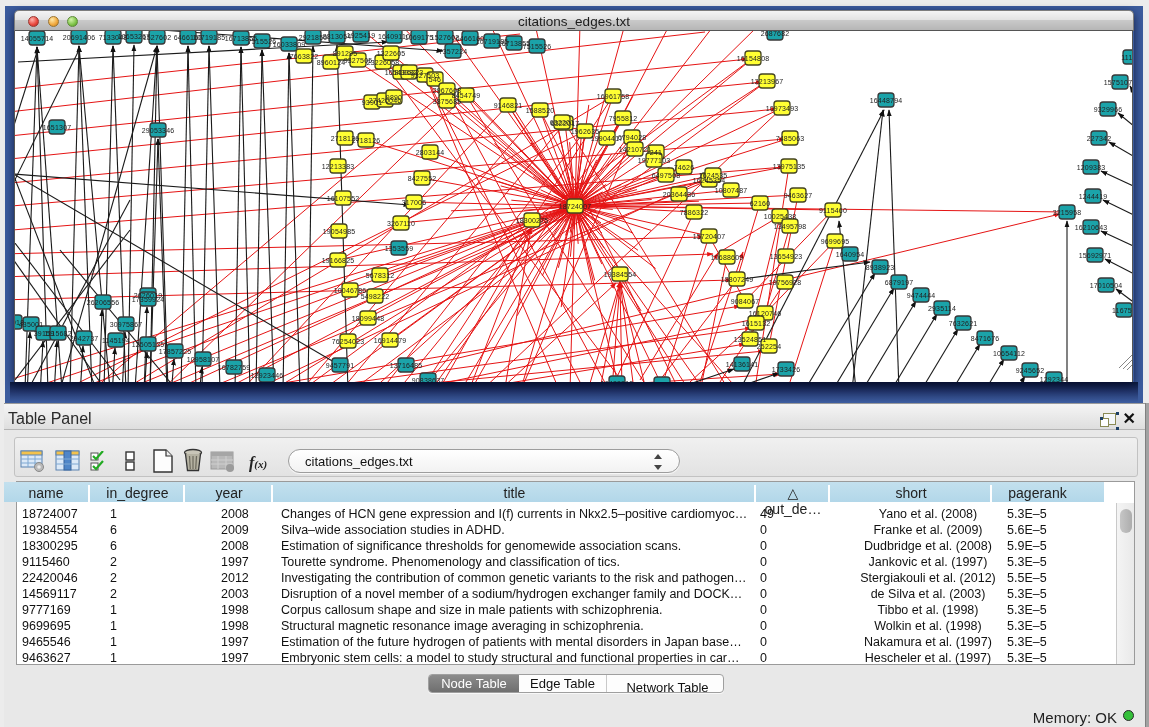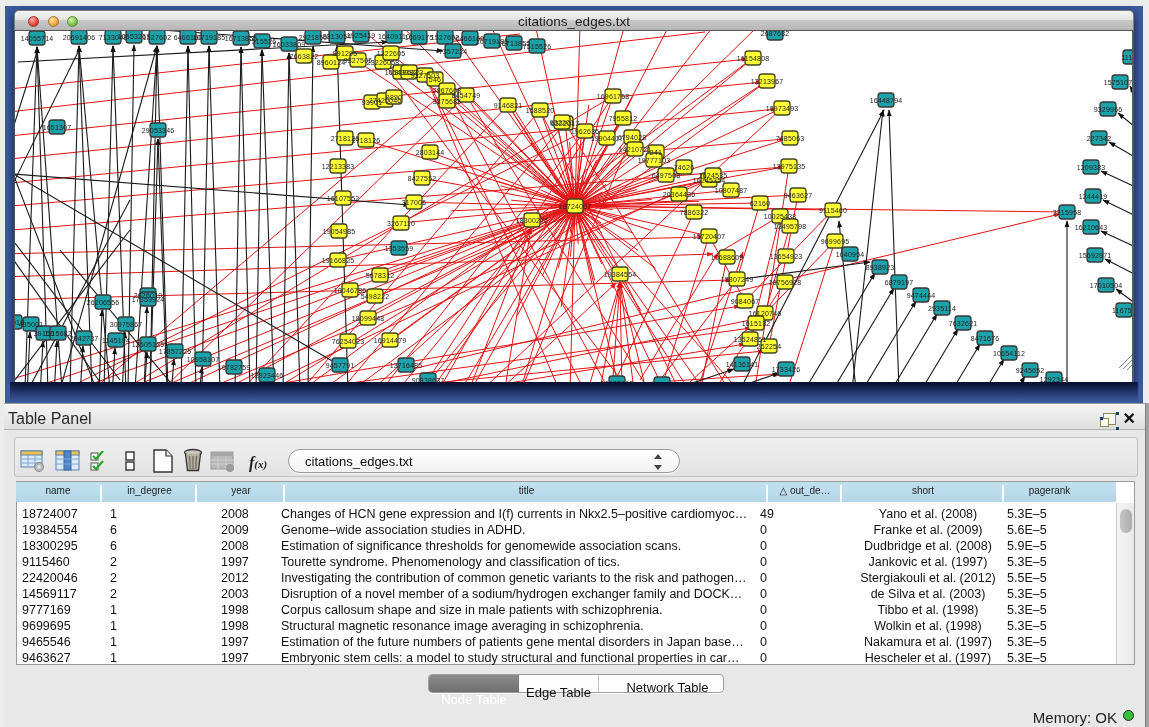--- a/index.html
+++ b/index.html
@@ -27,39 +27,39 @@
   border-bottom:1px solid #b4b4b4; }
 .phead .lab { position:absolute; left:4px; top:6px; font-size:16px; color:#2a2a2a; }
 .toolbox { position:absolute; left:10px; top:34px; width:1124px; height:40px;
   border:1px solid #c2c2c2; border-radius:3px; background:linear-gradient(to bottom,#f0f0f0,#e2e2e2); }
 .combo { position:absolute; left:284px; top:46px; width:392px; height:24px;
   background:linear-gradient(to bottom,#ffffff,#f2f2f2); border:1px solid #9d9d9d; border-radius:12px;
   box-shadow:0 1px 1px rgba(255,255,255,.8); }
 .combo .txt { position:absolute; left:16px; top:4px; font-size:13px; color:#111; }
 .table { position:absolute; left:12px; top:78px; width:1119px; height:184px;
   background:#fff; border:1px solid #9a9a9a; }
-.thead { position:absolute; left:12px; top:79px; width:1100px; height:20px; background:linear-gradient(to bottom,#c3e0ee,#b2d7e9);
-  font-size:10px; color:#222; }
+.thead { position:absolute; left:0; top:79px; width:1100px; height:20px; background:linear-gradient(to bottom,#c3e0ee,#b2d7e9);
+  font-size:14px; color:#222; }
 .thead span { position:absolute; top:3px; text-align:center; border-right:2px solid #fff; height:21px; }
 .trow { position:absolute; left:12px; width:1121px; height:16px; font-size:12.5px; color:#111; }
 .trow span { position:absolute; white-space:nowrap; overflow:hidden; }
 .c0 { left:6px; } .c1 { left:94px; } .c2 { left:189px;margin-left:16px; } .c3 { left:265px; max-width:485px;}
 .c4 { left:744px; } .c5 { left:832px; width:160px; text-align:center; } .c6 { left:991px; }
 .sbar { position:absolute; left:1112px; top:100px; width:18px; height:161px;
   background:linear-gradient(to right,#f4f4f4,#e9e9e9); border-left:1px solid #c9c9c9; }
 .sthumb { position:absolute; left:3px; top:6px; width:12px; height:24px; border-radius:6px;
   background:linear-gradient(to right,#c6c6c6,#adadad); }
 .tabs { position:absolute; left:424px; top:271px; width:296px; height:19px;
   border:1px solid #9f9f9f; border-radius:4px; background:#fdfdfd; font-size:13px;
   box-shadow:0 1px 0 rgba(255,255,255,.7); }
 .tabs .seg1 { position:absolute; left:0; top:0; width:90px; height:17px;
   background:linear-gradient(to bottom,#8c8c8c,#6f6f6f); border-radius:3px 0 0 3px;
-  color:#fff; text-align:center; padding-top:17px; }
-.tabs .seg2 { position:absolute; left:90px; top:0; width:80px; height:17px;
-  color:#111; text-align:center; padding-top:10px; border-right:1px solid #c9c9c9; }
+  color:#fff; text-align:center; padding-top:1px; }
+.tabs .seg2 { position:absolute; left:90px; top:0; width:88px; height:17px;
+  color:#111; text-align:center; padding-top:1px; border-right:1px solid #c9c9c9; }
 .tabs .seg3 { position:absolute; left:182px; top:0; width:113px; height:17px;
   color:#111; text-align:center; padding-top:5px; }
 .mem { position:absolute; right:28px; top:306px; font-size:15px; color:#222; }
 .led { position:absolute; right:11px; top:307px; width:11px; height:11px; border-radius:50%;
   background:#35c03a; border:1.5px solid #2a2a2a; }
 .redge { position:absolute; left:1145px; top:403px; width:4px; height:324px; background:#a2a2a2;
   border-left:1px solid #808080; }
 .pfloat { position:absolute; right:29px; top:9px; width:13px; height:12px;
   border:1.5px solid #8a8a54; background:#f4f7fa; }
 .pfloat:after { content:""; position:absolute; left:-4px; top:4px; width:7px; height:7px;
@@ -818,21 +818,21 @@
       <span class="c2">2008</span>
       <span class="c3">Changes of HCN gene expression and I(f) currents in Nkx2.5–positive cardiomyoc…</span>
       <span class="c4">49</span>
       <span class="c5">Yano et al. (2008)</span>
       <span class="c6">5.3E–5</span>
     </div>
 <div class="trow" style="top:120px">
       <span class="c0">19384554</span>
       <span class="c1">6</span>
       <span class="c2">2009</span>
-      <span class="c3">Genome–wide association studies in ADHD.</span>
+      <span class="c3">Silva–wide association studies in ADHD.</span>
       <span class="c4">0</span>
       <span class="c5">Franke et al. (2009)</span>
       <span class="c6">5.6E–5</span>
     </div>
 <div class="trow" style="top:136px">
       <span class="c0">18300295</span>
       <span class="c1">6</span>
       <span class="c2">2008</span>
       <span class="c3">Estimation of significance thresholds for genomewide association scans.</span>
       <span class="c4">0</span>
@@ -881,21 +881,21 @@
       <span class="c2">1998</span>
       <span class="c3">Structural magnetic resonance image averaging in schizophrenia.</span>
       <span class="c4">0</span>
       <span class="c5">Wolkin et al. (1998)</span>
       <span class="c6">5.3E–5</span>
     </div>
 <div class="trow" style="top:232px">
       <span class="c0">9465546</span>
       <span class="c1">1</span>
       <span class="c2">1997</span>
-      <span class="c3">Estimation of the future numbers of patients gene mental disorders in Japan base…</span>
+      <span class="c3">Estimation of the future hydrogen of patients with mental disorders in Japan base…</span>
       <span class="c4">0</span>
       <span class="c5">Nakamura et al. (1997)</span>
       <span class="c6">5.3E–5</span>
     </div>
 <div class="trow" style="top:248px">
       <span class="c0">9463627</span>
       <span class="c1">1</span>
       <span class="c2">1997</span>
       <span class="c3">Embryonic stem cells: a model to study structural and functional properties in car…</span>
       <span class="c4">0</span>

